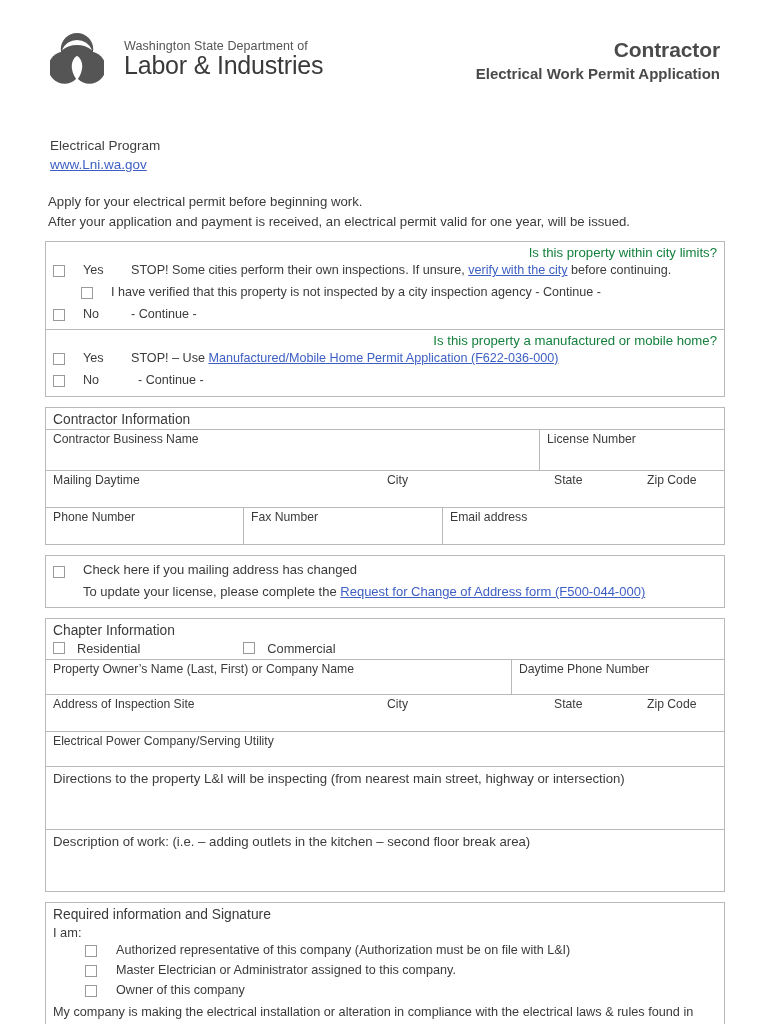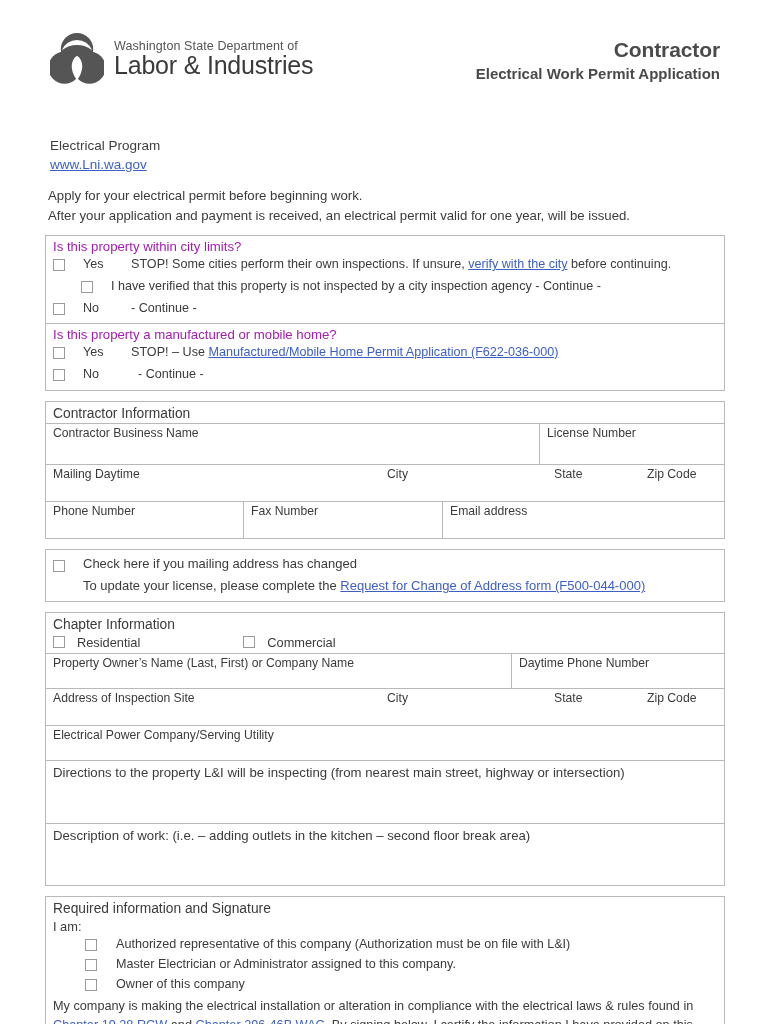--- a/index.html
+++ b/index.html
@@ -28,20 +28,21 @@
     position: relative;
     height: 80px;
     padding-top: 32px;
   }
   .brand {
     position: absolute;
     left: 5px;
     top: 32px;
     display: flex;
     align-items: center;
+    gap: 10px;
   }
   .logo {
     width: 54px;
     height: 54px;
     flex: 0 0 54px;
     margin-right: 10px;
   }
   .brand-text {
     line-height: 1;
   }
@@ -83,37 +84,38 @@
     font-size: 13.5px;
     color: #3f3f3f;
     line-height: 1.42;
   }
   .program a {
     color: #3d5fc4;
     text-decoration: underline;
   }
 
   .intro {
-    margin-top: 12px;
+    margin-top: 18px;
     margin-left: 3px;
     font-size: 13.2px;
     color: #3b3b3b;
     line-height: 1.48;
   }
 
   
   .box {
     border: 1px solid #b9b9b9;
     margin-top: 10px;
     background: #fff;
   }
   .sec-head {
     font-size: 13.2px;
-    color: #a21caf;
+    color: #15803d;
     padding: 3px 7px 1px 7px;
+    text-align: right;
   }
   .sec-title {
     font-size: 13.8px;
     color: #3b3b3b;
     padding: 4px 7px 2px 7px;
   }
   .hr {
     border-top: 1px solid #b9b9b9;
   }
 

